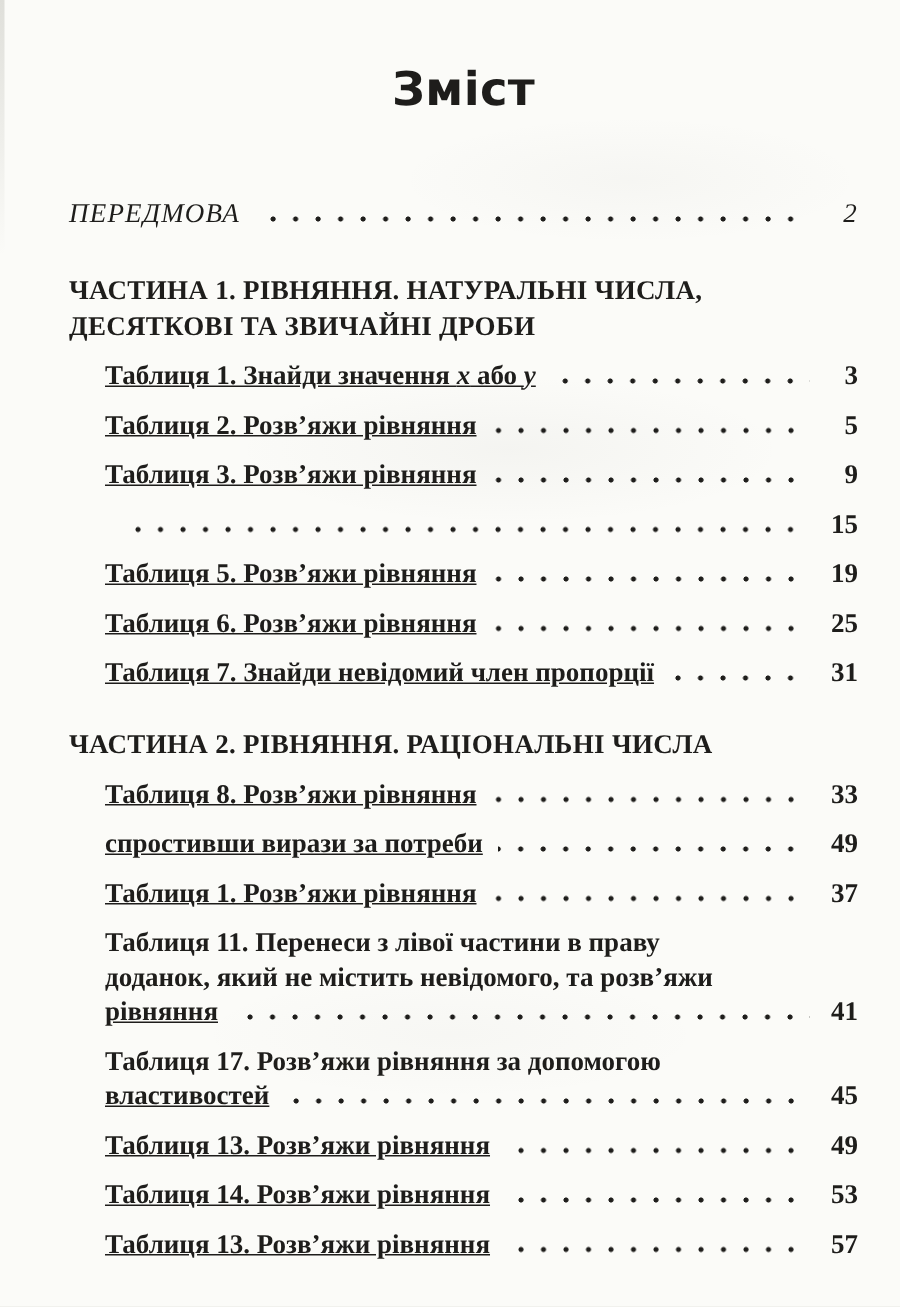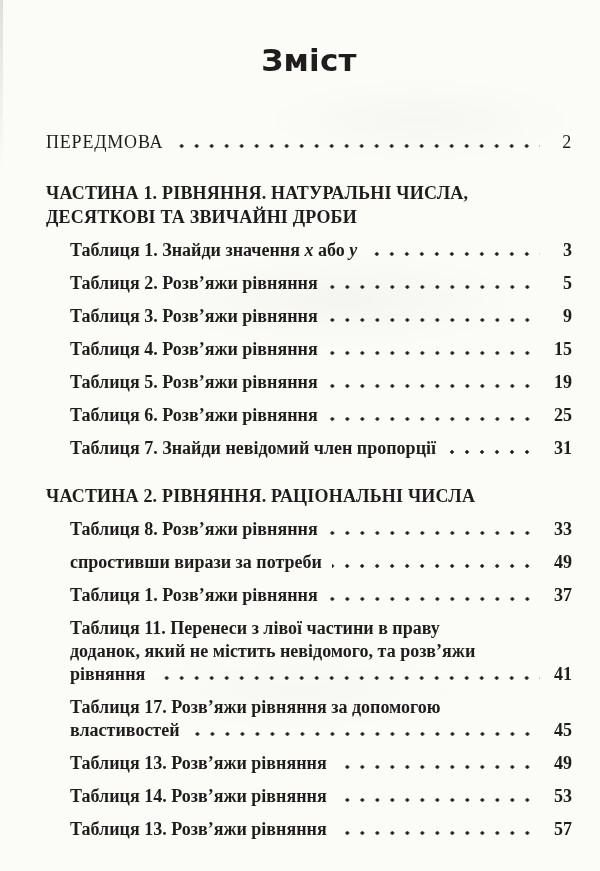--- a/index.html
+++ b/index.html
@@ -39,36 +39,36 @@
     flex:1;
     height:4px;
     margin:0 6px 0 10px;
     background-image:radial-gradient(circle at 2px 2px, var(--ink) 1.45px, transparent 1.95px);
     background-size:15px 4px;
     background-repeat:repeat-x;
     background-position:right bottom;
     min-width:30px;
   }
   .pg{min-width:26px;text-align:right;white-space:nowrap;}
-  .preface{letter-spacing:0.8px;}
+  .preface{letter-spacing:0.8px;font-style:italic;}
   .preface .dots{margin-left:16px;}
   .section-heading{
     font-weight:700;
     line-height:24px;
     margin:28px 0 4px 0;
     letter-spacing:0.2px;
     white-space:nowrap;
   }
   .entries{padding-left:24px;}
   .entry{
     font-weight:700;
     line-height:23px;
     margin:10px 0;
   }
-  .entry .lbl{white-space:pre-wrap;}
+  .entry .lbl{white-space:pre-wrap;text-decoration:underline;}
   .entry .cont{white-space:nowrap;}
   .var{font-style:italic;}
   .s2{margin-top:24px;}
 </style>
 </head>
 <body>
 
 <div class="page">
 
   <h1 class="title">Зміст</h1>
@@ -98,21 +98,20 @@
       <span class="pg">5</span>
     </div>
 
     <div class="entry row">
       <span class="lbl">Таблиця 3. Розв’яжи рівняння</span>
       <span class="dots"></span>
       <span class="pg">9</span>
     </div>
 
     <div class="entry row">
-      <span class="lbl">Таблиця 4. Розв’яжи рівняння</span>
       <span class="dots"></span>
       <span class="pg">15</span>
     </div>
 
     <div class="entry row">
       <span class="lbl">Таблиця 5. Розв’яжи рівняння</span>
       <span class="dots"></span>
       <span class="pg">19</span>
     </div>
 

